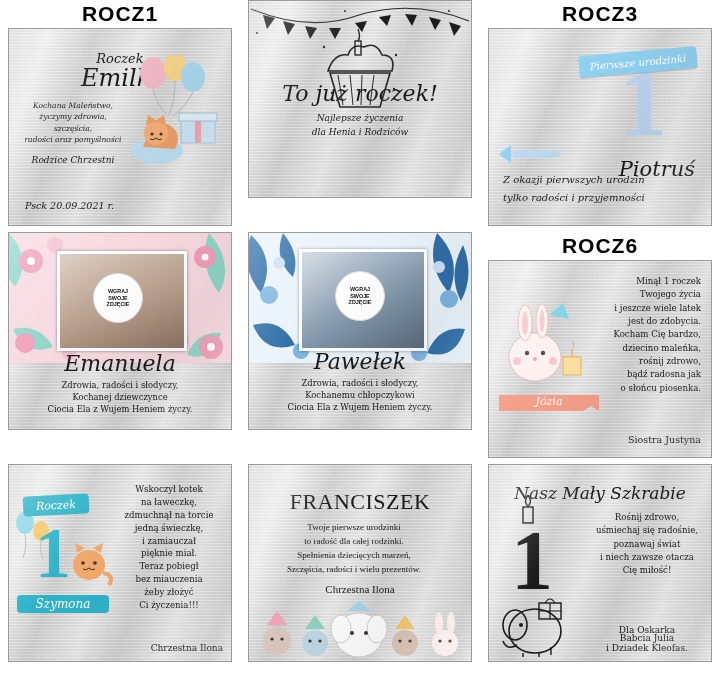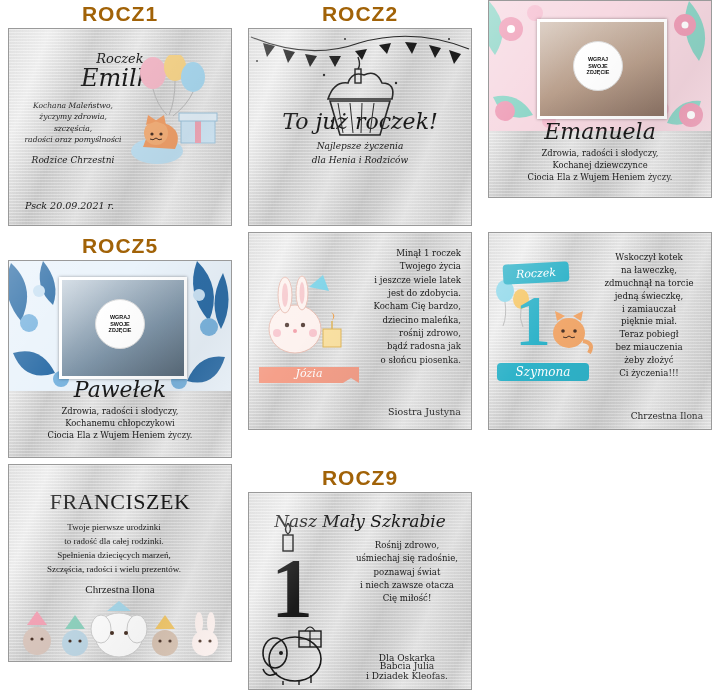--- a/index.html
+++ b/index.html
@@ -1,19 +1,19 @@
 <!DOCTYPE html>
 <html><head>
 <meta charset="utf-8">
 <style>
   html,body{margin:0;padding:0;background:#ffffff;}
   body{width:720px;height:696px;font-family:"Liberation Sans",sans-serif;overflow:hidden;}
   .grid{display:grid;grid-template-columns:repeat(3,1fr);grid-template-rows:repeat(3,1fr);width:720px;height:696px;}
   .cell{position:relative;display:flex;flex-direction:column;align-items:center;}
-  .code{font-size:21px;font-weight:700;letter-spacing:1px;color:#a16207;line-height:1;padding-top:3px;padding-bottom:4px;font-family:"Liberation Sans",sans-serif;}
+  .code{font-size:21px;font-weight:700;letter-spacing:1px;color:#000000;line-height:1;padding-top:3px;padding-bottom:4px;font-family:"Liberation Sans",sans-serif;}
   .plate{position:relative;width:222px;height:196px;overflow:hidden;border:1px solid #9a9a9a;
     background:
       repeating-linear-gradient(180deg, rgba(255,255,255,.55) 0px, rgba(255,255,255,.0) 1px, rgba(0,0,0,.05) 2px, rgba(255,255,255,.0) 3px),
       repeating-linear-gradient(90deg, rgba(255,255,255,.35) 0px, rgba(0,0,0,.04) 1px, rgba(255,255,255,.25) 2px, rgba(0,0,0,.03) 3px),
       linear-gradient(110deg,#d8d8d8 0%,#f2f2f2 14%,#c9c9c9 30%,#ececec 46%,#cfcfcf 60%,#f0f0f0 76%,#c6c6c6 92%,#e2e2e2 100%);
   }
   .plate:after{content:"";position:absolute;inset:0;background:linear-gradient(125deg,rgba(255,255,255,.30),rgba(255,255,255,0) 35%,rgba(0,0,0,.05) 70%,rgba(255,255,255,.18));pointer-events:none;}
   .inner{position:absolute;inset:0;padding:8px 10px;box-sizing:border-box;color:#1a1a1a;}
 
   .script{font-family:"DejaVu Serif",serif;font-style:italic;}
@@ -112,21 +112,20 @@
         <div class="script r1-text" style="white-space:pre-line">Kochana Maleństwo,
 życzymy zdrowia, szczęścia,
 radości oraz pomyślności</div>
         <div class="script ctr r1-par" style="width:108px">Rodzice Chrzestni</div>
         <div class="script r1-date">Psck 20.09.2021 r.</div>
       </div>
     </div>
   </div>
 
   <div class="cell">
-    <div class="code">ROCZ2</div>
     <div class="plate">
       <div class="inner ctr">
         <svg class="bunting" viewBox="0 0 222 34">
           <path d="M2 4 Q60 28 110 10 Q165 -6 220 16" stroke="#2a2a2a" fill="none" stroke-width="1.2"></path>
           <g fill="#1e1e1e">
             <path d="M14 10 l12 3 l-8 11 z"></path>
               <path d="M34 16 l12 3 l-7 11 z"></path>
             <path d="M56 21 l12 2 l-7 11 z"></path>
               <path d="M80 23 l12 0 l-6 11 z"></path>
             <path d="M106 18 l12 -2 l-5 11 z"></path>
@@ -154,20 +153,36 @@
               <circle cx="82" cy="62" r="1.2"></circle>
             </g>
         </svg>
         <div class="script r2-head">To już roczek!</div>
         <div class="script r2-sub" style="white-space:pre-line">Najlepsze życzenia
 dla Henia i Rodziców</div>
       </div>
     </div>
   </div>
 
+  <div class="cell">
+    <div class="code">ROCZ3</div>
+    <div class="plate">
+      <div class="inner">
+        <div class="r3-one">1</div>
+        <div class="r3-ribbon">Pierwsze urodzinki</div>
+        <svg class="r3-arrow" viewBox="0 0 70 26">
+          <path d="M0 13 L12 4 L12 22 Z" fill="#8fd0f0"></path>
+          <path d="M14 9 h40 l10 4 l-10 4 h-40 z" fill="#bcd9ef"></path>
+        </svg>
+        <div class="script r3-name">Piotruś</div>
+        <div class="script r3-l1">Z okazji pierwszych urodzin</div>
+        <div class="script r3-l2">tylko radości i przyjemności</div>
+      </div>
+    </div>
+  </div>
 
   <div class="cell">
     <div class="plate">
       <div class="inner">
         <svg style="position:absolute;left:0;top:0;width:222px;height:130px" viewBox="0 0 222 130">
           <rect x="0" y="0" width="222" height="130" fill="#f7d9e2"></rect>
           <g fill="#8fd6c8">
               <path d="M0 0 q24 26 6 54 q-18 -22 -6 -54z"></path>
               <path d="M200 0 q26 30 10 60 q-22 -28 -10 -60z"></path>
             <path d="M4 96 q26 -6 40 18 q-28 10 -40 -18z"></path>
@@ -196,21 +211,20 @@
 ZDJĘCIE</div>
         <div class="script r45-name" style="top:118px">Emanuela</div>
         <div class="r45-text" style="top:146px;white-space:pre-line;font-family:'DejaVu Serif',serif">Zdrowia, radości i słodyczy,
 Kochanej dziewczynce
 Ciocia Ela z Wujem Heniem życzy.</div>
       </div>
     </div>
   </div>
 
   <div class="cell">
-    <div class="code">ROCZ5</div>
     <div class="plate">
       <div class="inner">
         <svg style="position:absolute;left:0;top:0;width:222px;height:130px" viewBox="0 0 222 130">
           <rect x="0" y="0" width="222" height="130" fill="#eaf3fb"></rect>
           <g fill="#2f6fa8">
               <path d="M2 2 q26 24 10 58 q-22 -26 -10 -58z"></path>
               <path d="M34 0 q18 22 10 44 q-20 -18 -10 -44z"></path>
             <path d="M188 0 q26 26 12 60 q-24 -28 -12 -60z"></path>
               <path d="M214 12 q12 30 -2 56 q-14 -26 2 -56z"></path>
             <path d="M4 92 q28 -8 42 20 q-30 10 -42 -20z"></path>
@@ -233,20 +247,21 @@
 ZDJĘCIE</div>
         <div class="script r45-name" style="top:116px">Pawełek</div>
         <div class="r45-text" style="top:144px;white-space:pre-line;font-family:'DejaVu Serif',serif">Zdrowia, radości i słodyczy,
 Kochanemu chłopczykowi
 Ciocia Ela z Wujem Heniem życzy.</div>
       </div>
     </div>
   </div>
 
   <div class="cell">
+    <div class="code">ROCZ6</div>
     <div class="plate">
       <div class="inner">
         <div class="r6-text" style="white-space:pre-line">Minął 1 roczek
 Twojego życia
 i jeszcze wiele latek
 jest do zdobycia.
 Kocham Cię bardzo,
 dziecino maleńka,
 rośnij zdrowo,
 bądź radosna jak
@@ -353,21 +368,20 @@
             <ellipse cx="202" cy="22" rx="4" ry="11" fill="#fdf1ee"></ellipse>
             <circle cx="191" cy="40" r="1.6" fill="#4a3328"></circle>
               <circle cx="201" cy="40" r="1.6" fill="#4a3328"></circle>
           </g>
         </svg>
       </div>
     </div>
   </div>
 
   <div class="cell">
-    <div class="code">ROCZ9</div>
     <div class="plate">
       <div class="inner ctr">
         <div class="script r9-title">Nasz Mały Szkrabie</div>
         <svg class="r9-candle" viewBox="0 0 26 30">
           <path d="M13 0 q5 7 0 11 q-5 -4 0 -11z" fill="none" stroke="#1b1b1b" stroke-width="1.4"></path>
           <rect x="8" y="12" width="10" height="16" fill="none" stroke="#1b1b1b" stroke-width="1.4"></rect>
         </svg>
         <div class="r9-one">1</div>
         <svg class="r9-elephant" viewBox="0 0 84 62">
           <ellipse cx="40" cy="36" rx="26" ry="22" fill="none" stroke="#1b1b1b" stroke-width="1.6"></ellipse>

